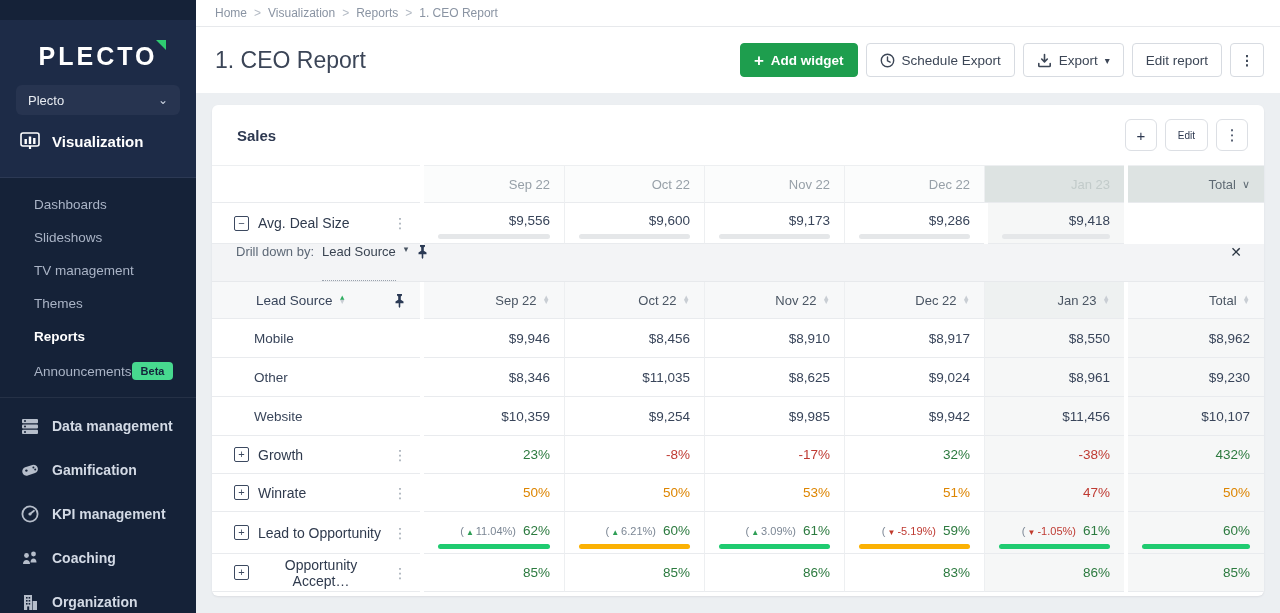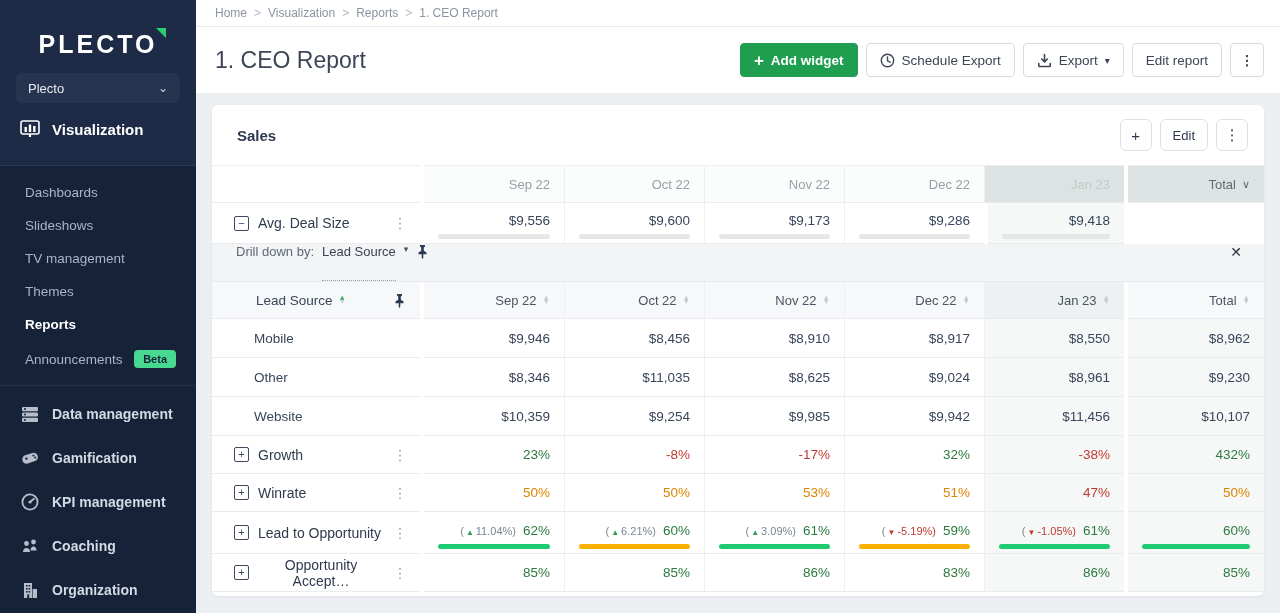--- a/index.html
+++ b/index.html
@@ -1,26 +1,26 @@
 <!DOCTYPE html>
 <html><head>
 <meta charset="utf-8">
 <style>
   * { margin:0; padding:0; box-sizing:border-box; }
   html,body { width:1280px; height:613px; overflow:hidden; font-family:"Liberation Sans", sans-serif; background:#eceff2; }
 
   
   .sidebar { position:absolute; left:0; top:0; width:196px; height:613px; background:#152238; color:#aab4c6; }
-  .side-top { background:#1d2b47; padding:22px 16px 12px; border-bottom:1px solid rgba(255,255,255,.07); }
+  .side-top { background:#1d2b47; padding:14px 16px 12px; border-bottom:1px solid rgba(255,255,255,.07);margin-top:20px; }
   .logo { color:#fff; font-size:25px; font-weight:700; letter-spacing:3px; text-align:center; position:relative; padding:8px 0 14px; }
   .logo .accent { position:absolute; top:6px; right:14px; width:0; height:0; border-left:10px solid transparent; border-top:10px solid #2ecc71; }
   .workspace { background:#273450; border-radius:6px; height:30px; display:flex; align-items:center; padding:0 12px; color:#e8ecf2; font-size:13px; cursor:pointer; }
   .workspace .chev { margin-left:auto; color:#cbd3e0; font-size:12px; }
   .side-section { display:flex; align-items:center; gap:12px; padding:16px 0 14px 4px; color:#fff; font-size:15px; font-weight:700; }
-  .side-items { padding:10px 4px 8px; border-bottom:1px solid rgba(255,255,255,.07); }
+  .side-items { padding:10px 13px 8px; border-bottom:1px solid rgba(255,255,255,.07); }
   .side-item { display:flex; align-items:center; padding:9px 16px 9px 21px; font-size:13.5px; cursor:pointer; }
   .side-item.active { color:#fff; font-weight:700; }
   .badge { margin-left:auto; background:#47d98f; color:#14233c; font-size:11px; font-weight:700; padding:3px 9px; border-radius:4px; }
   .modules { padding-top:6px; }
   .module { display:flex; align-items:center; gap:13px; padding:13px 16px 13px 21px; color:#d3dae5; font-size:14px; font-weight:600; cursor:pointer; }
   .module svg { flex:0 0 18px; opacity:.85; }
 
   
   .main { position:absolute; left:196px; top:0; width:1084px; height:613px; }
   .topbar { background:#fff; height:27px; display:flex; align-items:center; padding-left:19px; border-bottom:1px solid #e7e9ec; font-size:12px; color:#8a94a3; gap:7px; }
@@ -35,21 +35,21 @@
   .caret { font-size:10px; color:#3c4656; }
   .icon-plus { font-size:17px; font-weight:700; line-height:1; }
 
   
   .content { padding:12px 16px 0; }
   .card { background:#fff; border-radius:6px; box-shadow:0 1px 2px rgba(20,30,50,.08); width:1052px; overflow:hidden; padding-bottom:4px; }
   .widget-head { height:60px; display:flex; align-items:center; padding:0 16px 0 25px; }
   .widget-title { font-size:15px; font-weight:600; color:#2d3850; }
   .widget-actions { margin-left:auto; display:flex; gap:8px; }
   .wbtn { width:32px; height:32px; border:1px solid #dcdfe4; border-radius:6px; background:#fff; display:flex; align-items:center; justify-content:center; font-size:15px; color:#2d3850; cursor:pointer; }
-  .wbtn.wide { width:auto; padding:0 12px; font-size:13px; }
+  .wbtn.wide { width:auto; padding:0 12px; font-size:10px; }
 
   
   .trow { display:flex; align-items:stretch;text-align:center; }
   .gut { width:4px; }
   .c-label { width:208px; }
   .c-m { width:140px; }
   .c-total { width:136px; }
   .cell { border-bottom:1px solid #e9ebee; position:relative; }
   .mgroup { display:flex; }
   .mgroup .cell + .cell { border-left:1px solid #edeff1; }

